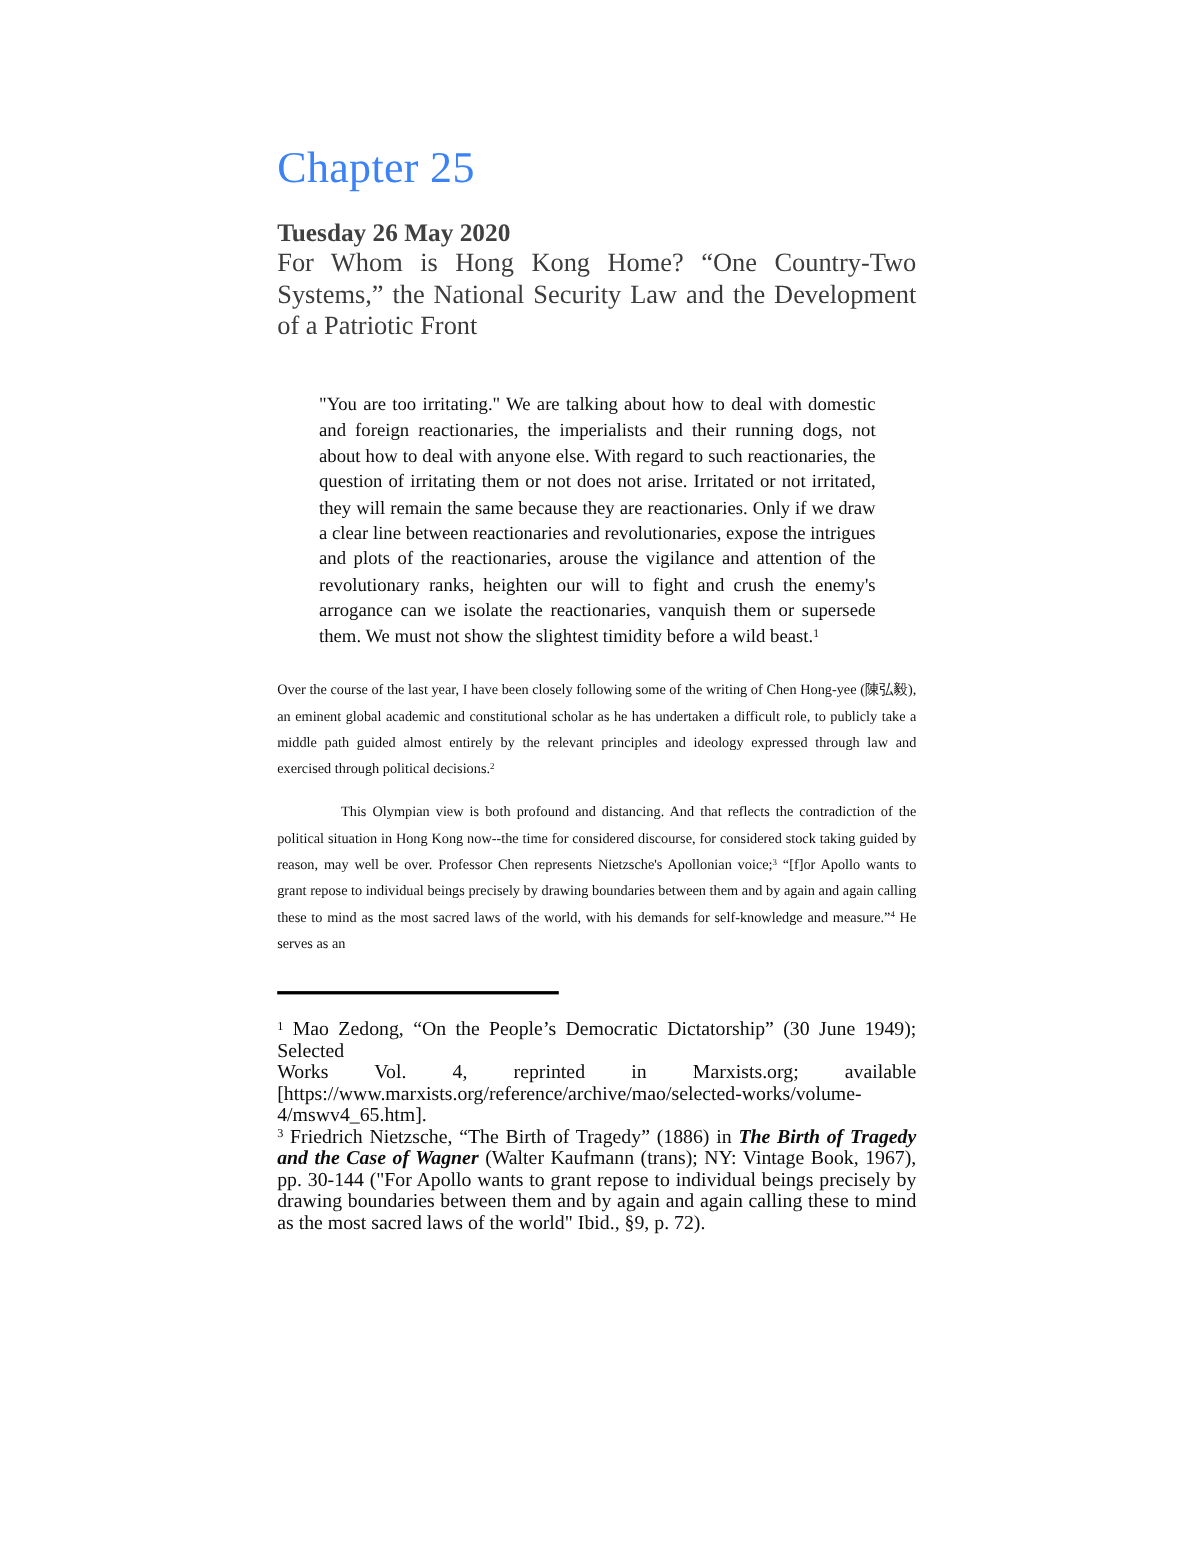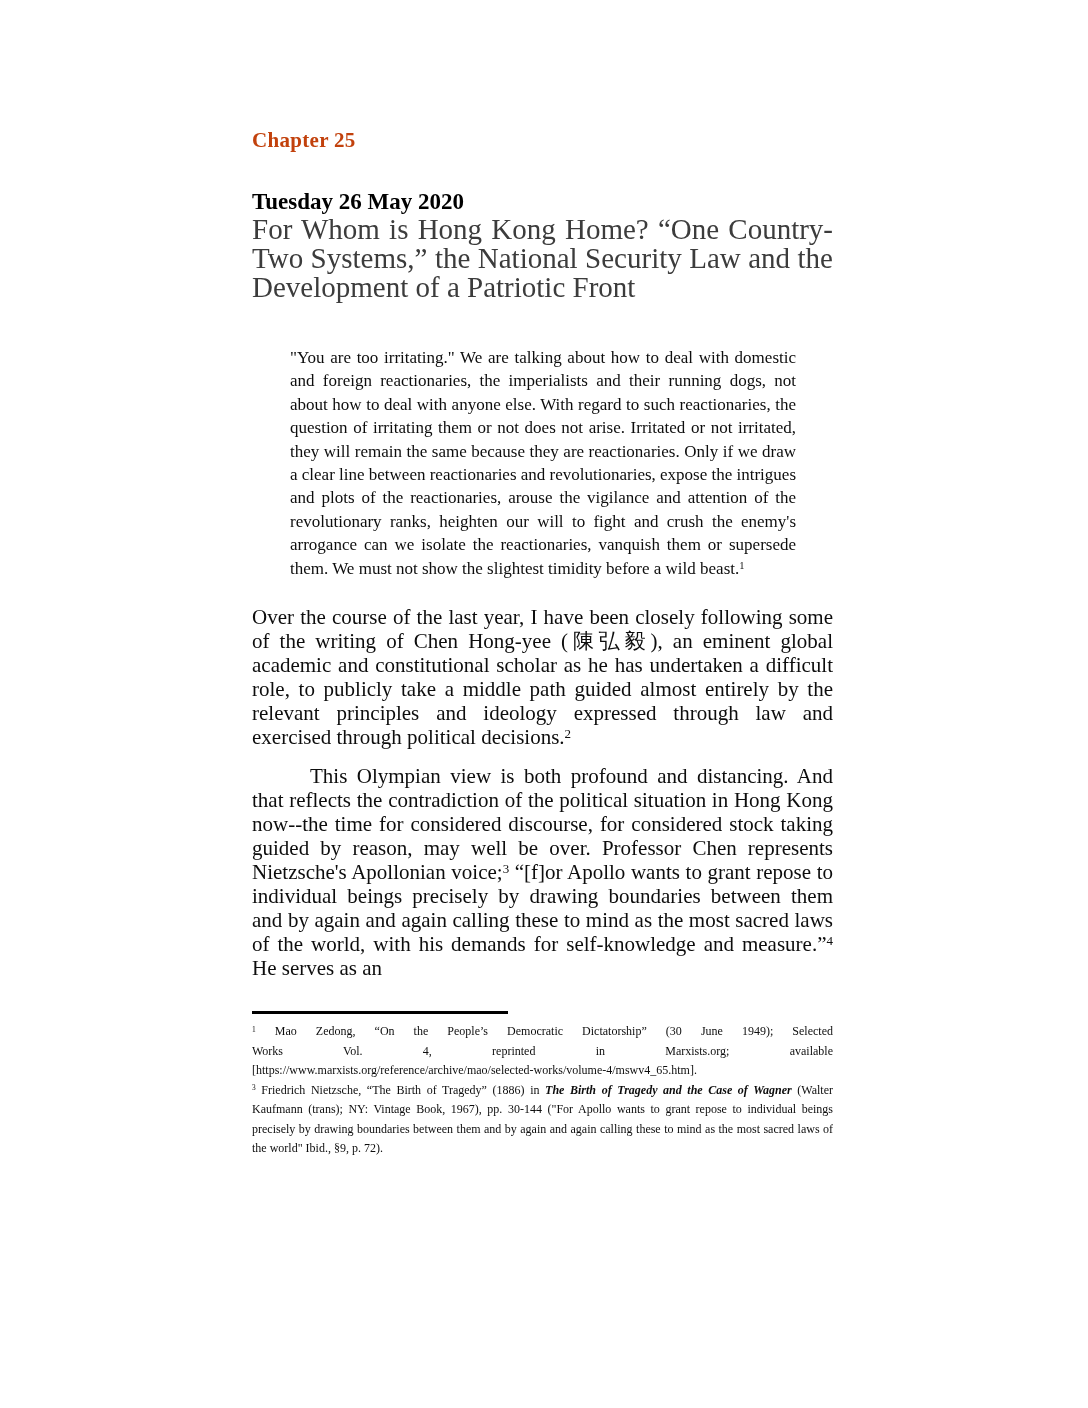--- a/index.html
+++ b/index.html
@@ -10,62 +10,62 @@
     color:#0d0d0d;
     position:relative;
     overflow:hidden;
   }
   .content {
     position:absolute;
     left:252px; top:128px;
     width:581px;
   }
   .chapter {
-    font-size:21px;
-    font-weight:bold;
-    color:#c2410c;
+    font-size:40px;
+    font-weight:normal;
+    color:#3b82f6;
     letter-spacing:0.3px;
   }
   .date {
-    margin-top:36px;
+    margin-top:24px;
     font-size:23px;
     font-weight:bold;
-    color:#000000;
+    color:#404040;
   }
   .title {
-    font-size:29px;
+    font-size:24px;
     font-weight:normal;
     line-height:29px;
     color:#3c3c3c;
     text-align:justify;
   }
   blockquote.quote {
     margin:44px 37px 0 38px;
     font-size:17px;
     line-height:23.4px;
     text-align:justify;
   }
   p.para {
     margin-top:25px;
-    font-size:21px;
+    font-size:13px;
     line-height:24px;
     text-align:justify;
   }
   p.para.indent {
     margin-top:15px;
     text-indent:58px;
   }
   .fnsep {
     margin-top:31px;
     width:256px;
     border-top:3px solid #000000;
   }
   .footnotes {
-    margin-top:8px;
-    font-size:12px;
+    margin-top:22px;
+    font-size:18px;
     line-height:19.5px;
     text-align:justify;
     overflow-wrap:break-word;
   }
   .footnotes p { margin:0; }
   sup {
     font-size:0.62em;
     line-height:0;
     vertical-align:baseline;
     position:relative;

